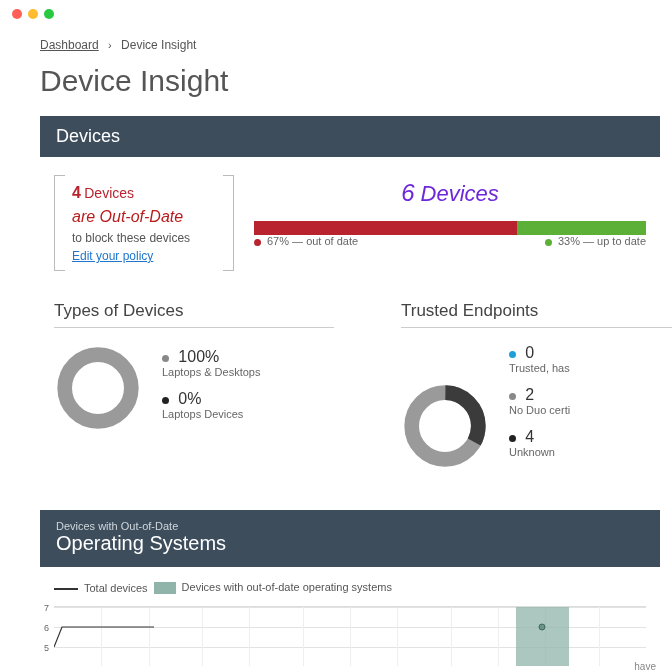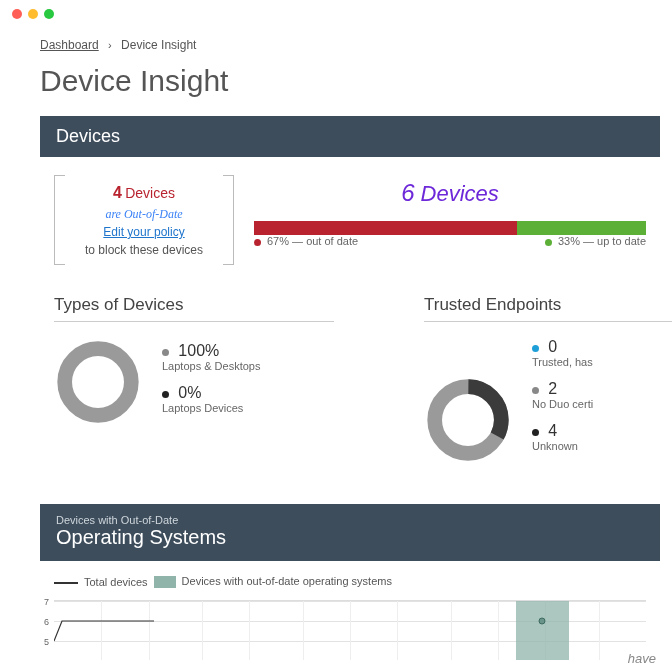--- a/index.html
+++ b/index.html
@@ -55,39 +55,38 @@
     padding: 18px 14px 22px 14px;
   }
   .summary-row {
     display: flex;
     align-items: flex-start;
     gap: 20px;
   }
   .bracket-box {
     position: relative;
     padding: 6px 18px;
-    text-align: center;
     font-size: 12px;
     color: #555;
     line-height: 1.5;
     min-width: 180px;
   }
   .bracket-box::before, .bracket-box::after {
     content: "";
     position: absolute;
     top: 0; bottom: 0;
     width: 10px;
     border-top: 1px solid #bbb;
     border-bottom: 1px solid #bbb;
   }
   .bracket-box::before { left: 0; border-left: 1px solid #bbb; }
   .bracket-box::after  { right: 0; border-right: 1px solid #bbb; }
   .ood-count { color: #b8232f; font-size: 16px; font-weight: 600; }
   .ood-devword { color: #b8232f; font-size: 14px; }
-  .ood-sub { font-style: italic; color: #3b82f6; font-size: 12px; font-family: Liberation Serif, serif; }
+  .ood-sub { font-style: italic; color: #b91c1c; font-size: 16px; }
   .policy-link { color: #1f75cc; text-decoration: underline; font-size: 12px; cursor: pointer; }
   .bar-area { flex: 1; padding-top: 4px; }
   .bar-title { text-align: center; font-size: 22px; color: #6d28d9; margin-bottom: 14px; font-style: italic; }
   .bar-title .num { font-size: 24px; font-weight: 400; }
   .bar {
     display: flex;
     height: 14px;
     width: 100%;
     overflow: hidden;
   }
@@ -101,21 +100,21 @@
     color: #666;
   }
   .dot { display: inline-block; width: 7px; height: 7px; border-radius: 50%; margin-right: 6px; vertical-align: middle; }
   .dot-red { background: #b8232f; }
   .dot-green { background: #5cb037; }
   .dot-gray { background: #888; }
   .dot-black { background: #222; }
   .dot-blue { background: #1f9fd8; }
   .sub-row {
     display: flex;
-    gap: 90px;
+    gap: 67px;
     margin-top: 30px;
   }
   .sub-col { flex: 0 0 auto; }
   .sub-title {
     font-size: 17px;
     color: #444;
     font-weight: 400;
     border-bottom: 1px solid #ccc;
     padding-bottom: 6px;
     margin-bottom: 16px;
@@ -144,21 +143,21 @@
   .line-key { display:inline-block; width: 24px; height: 0; border-top: 2px solid #333; vertical-align: middle; margin-right: 6px; }
   .box-key { display:inline-block; width: 22px; height: 12px; background: #90b4a9; vertical-align: middle; margin-right: 6px; }
   .mini-chart { position: relative; height: 60px; border-top: 1px solid #ddd; }
   .yaxis { position: absolute; left: -10px; top: -4px; font-size: 9px; color: #666; }
   .grid { position:absolute; left:0; right:0; height:1px; background:#e2e2e2; }
   .vgrid { position:absolute; top:0; bottom:0; width:1px; background:#eee; }
   .series-line { position:absolute; left:0; right:0; }
   .highlight-bar {
     position:absolute; background:#90b4a9; opacity:0.75;
   }
-  .foot-note { position:absolute; right:-10px; bottom:-6px; font-size:13px; font-style:italic; color:#888; }
+  .foot-note { position:absolute; right:-10px; bottom:-6px; font-size:10px; color:#888; }
 </style>
 </head>
 <body>
 
 <div class="window">
   <div class="titlebar">
     <div class="tlight red"></div>
     <div class="tlight yellow"></div>
     <div class="tlight green"></div>
   </div>
@@ -174,22 +173,22 @@
 
     <div class="section-header">Devices</div>
     <div class="section-body">
       <div class="summary-row">
         <div class="bracket-box">
           <div>
             <span class="ood-count">4</span>
             <span class="ood-devword">Devices</span>
           </div>
           <div class="ood-sub">are Out-of-Date</div>
+          <div>to block these devices</div>
           <div><a class="policy-link">Edit your policy</a></div>
-          <div>to block these devices</div>
         </div>
 
         <div class="bar-area">
           <div class="bar-title">
             <span class="num">6</span>
             <span>Devices</span>
           </div>
           <div class="bar">
             <div class="bar-red" style="width:67%"></div>
             <div class="bar-green" style="width:33%"></div>

